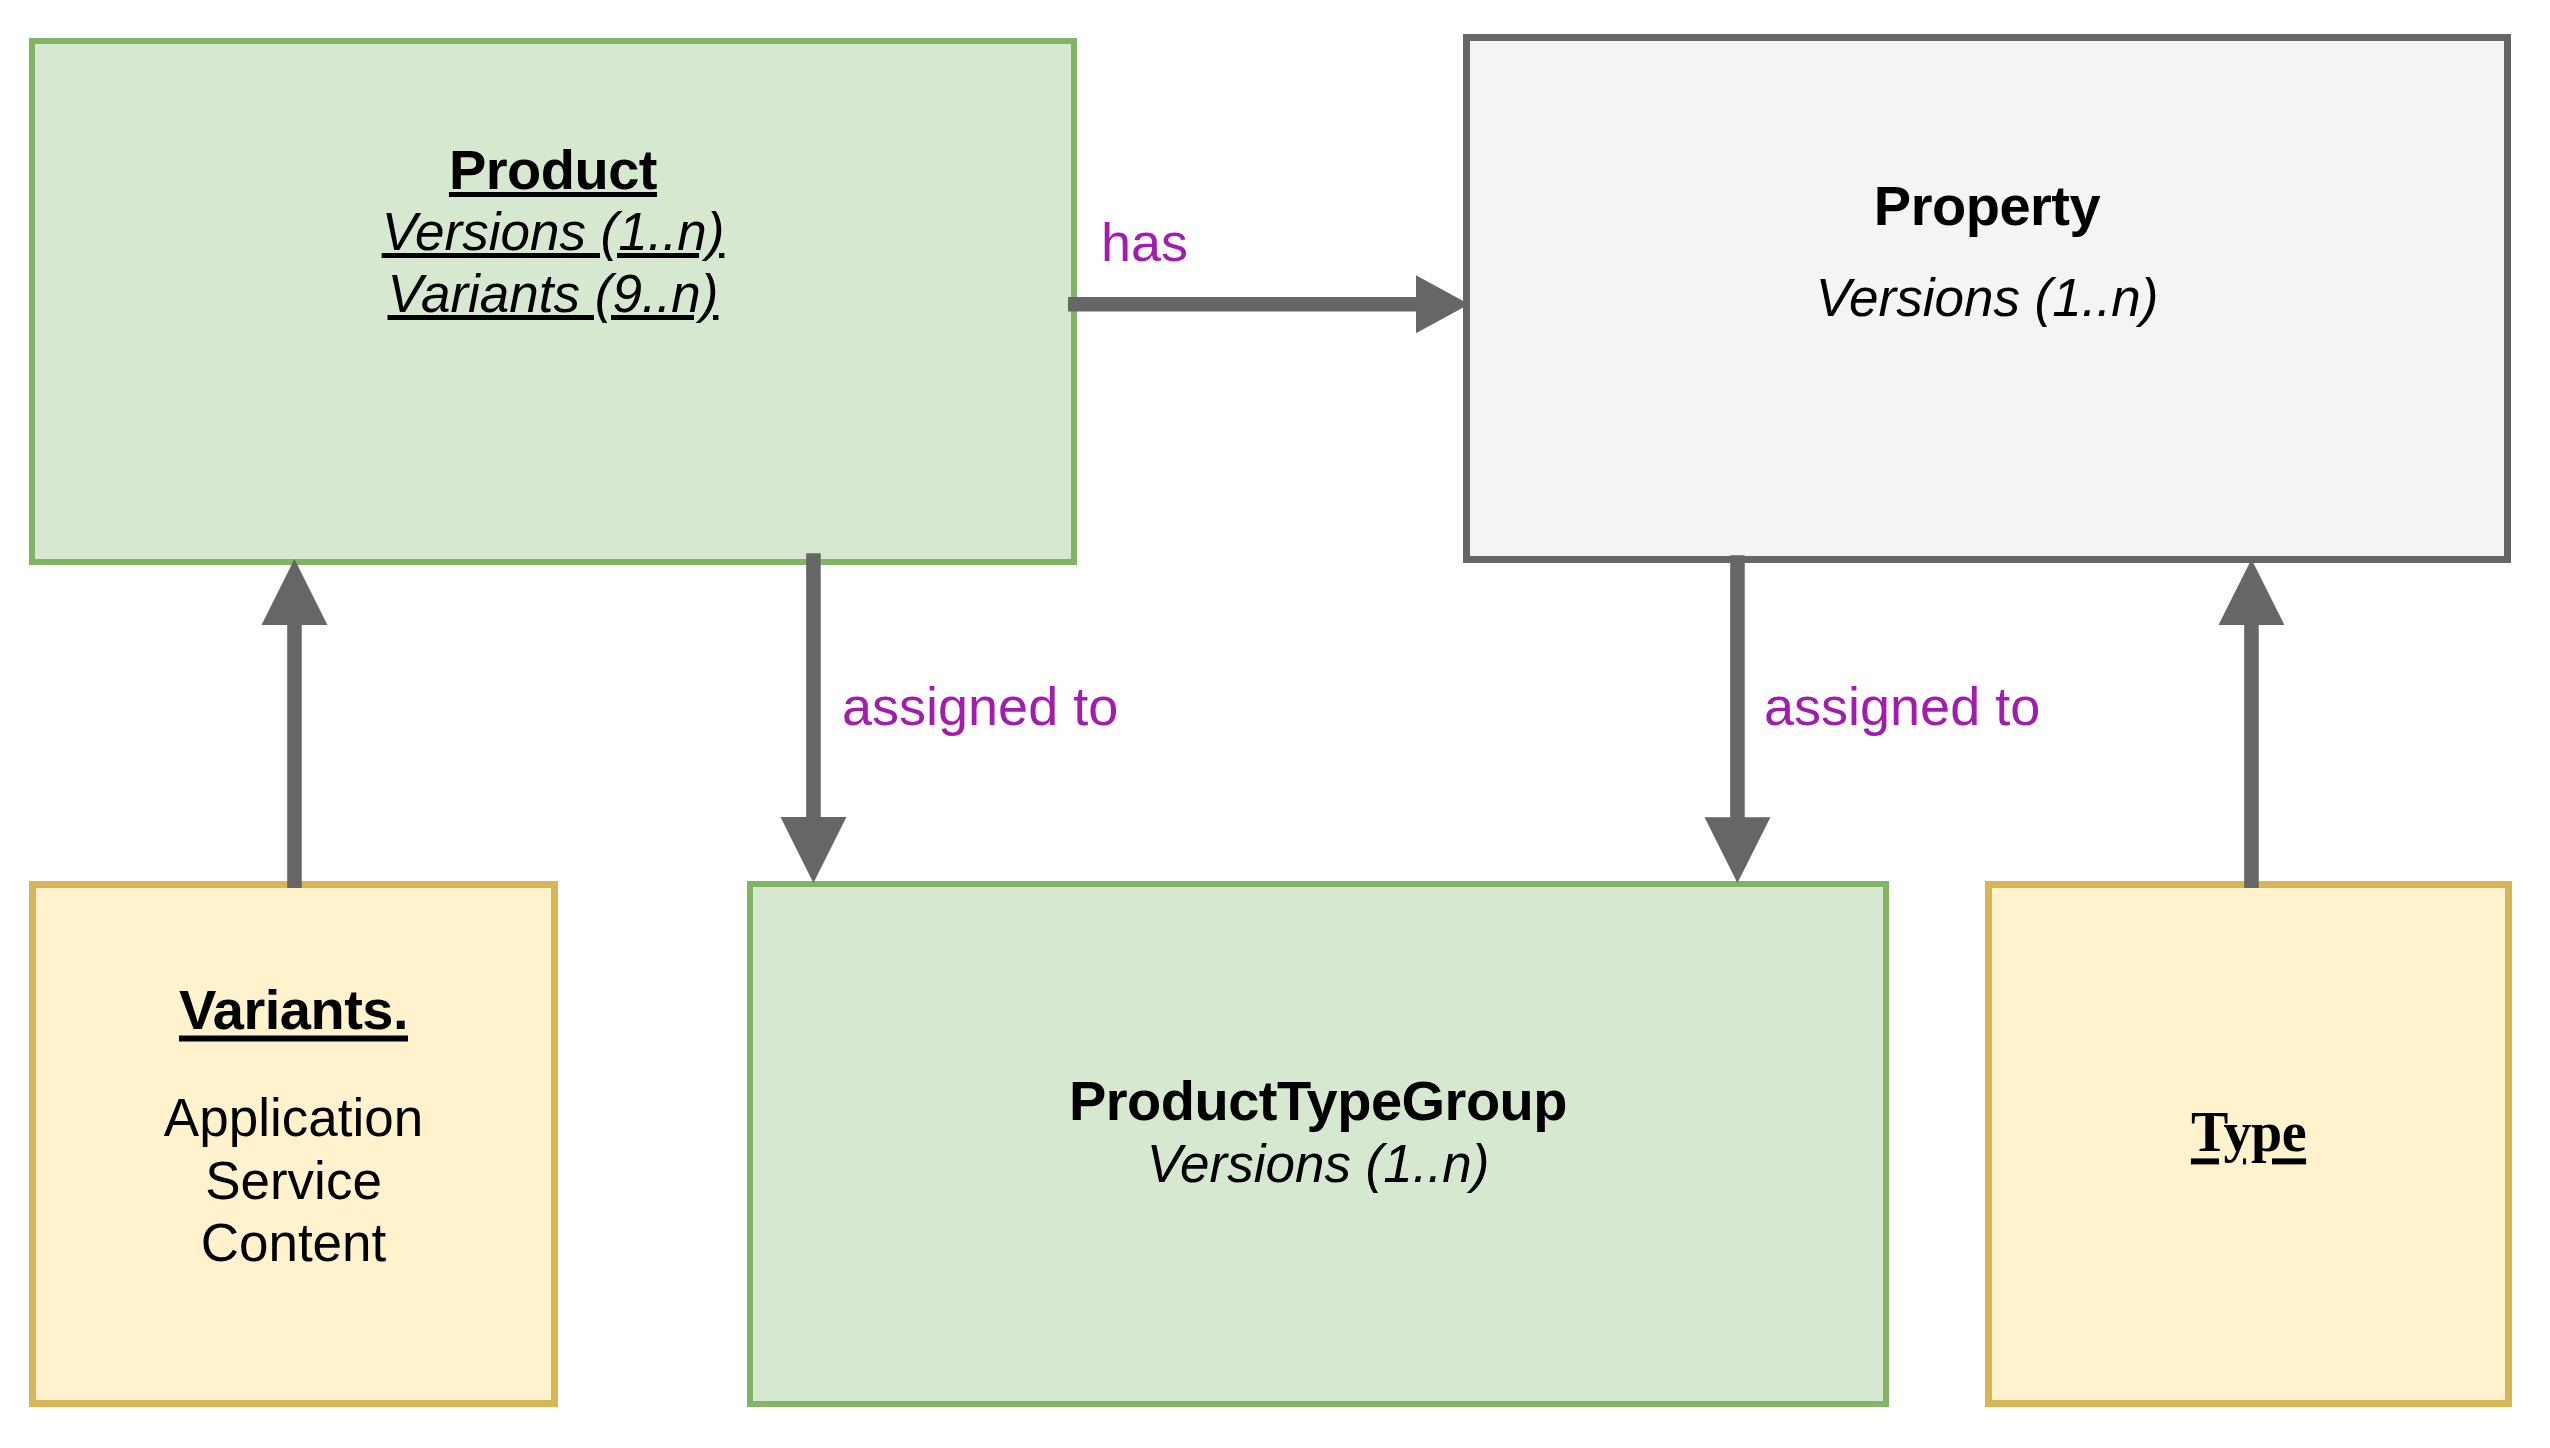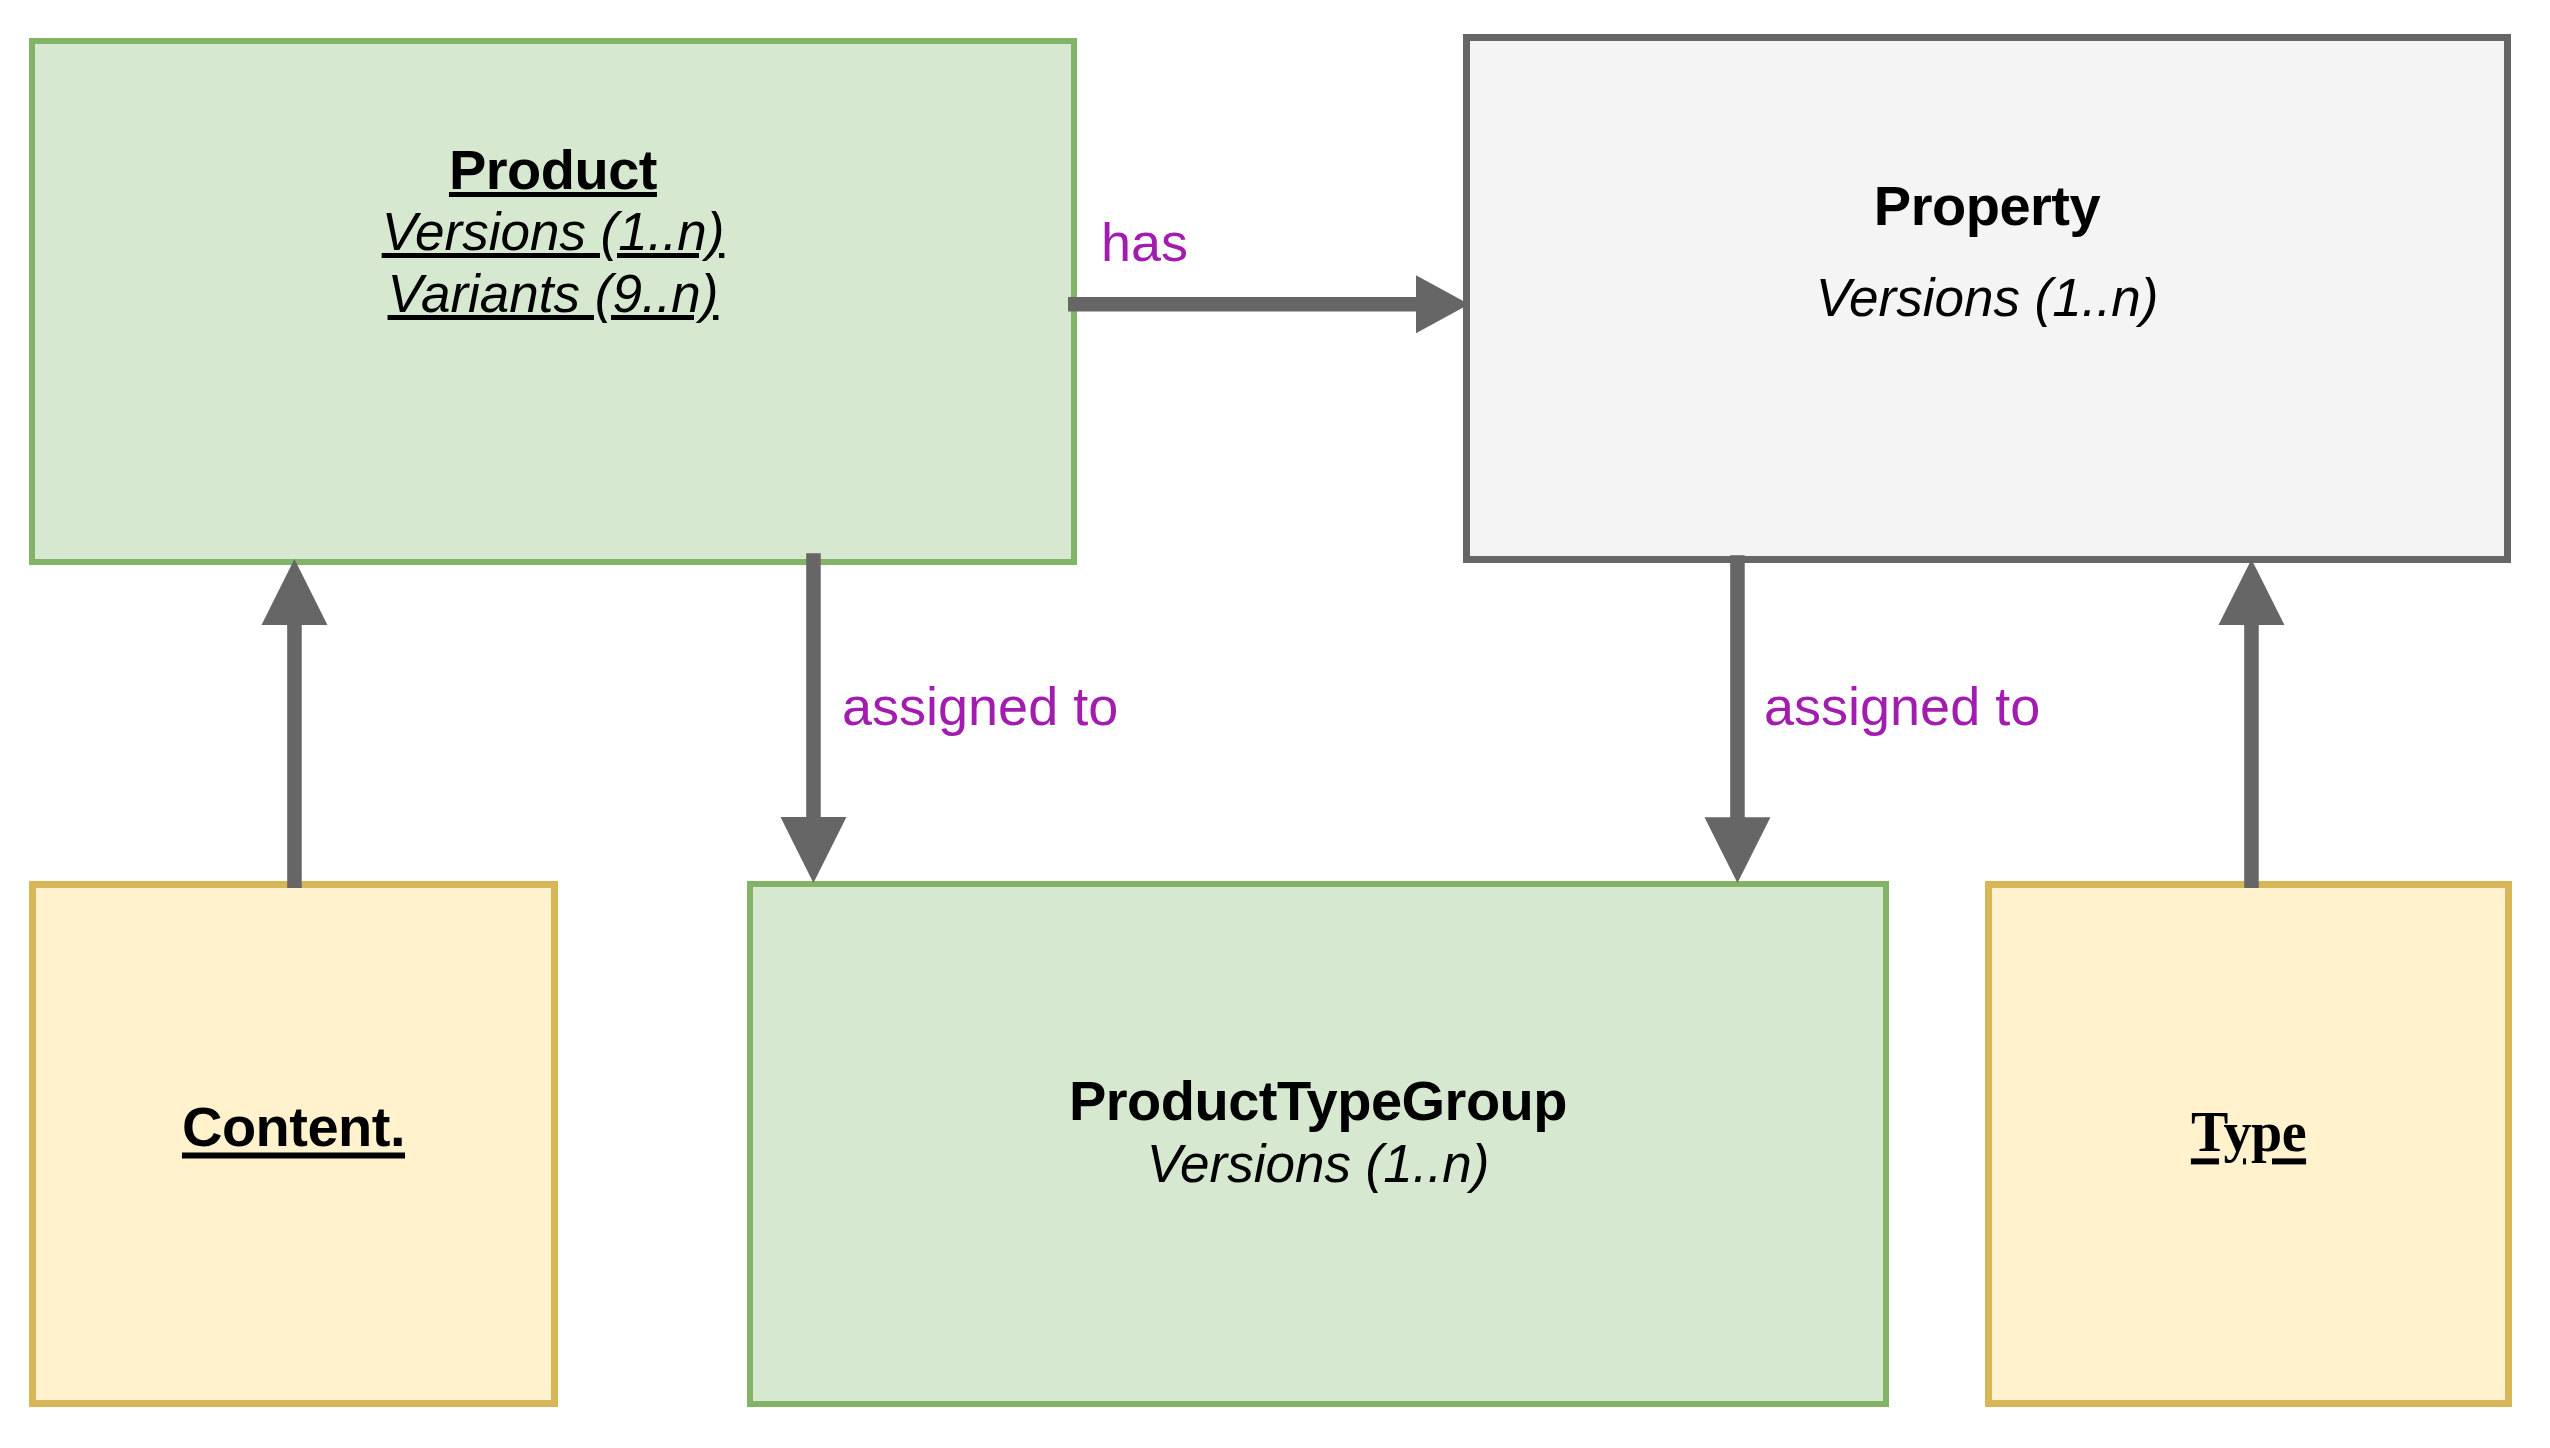--- a/index.html
+++ b/index.html
@@ -119,21 +119,26 @@
 
   <div class="node gray" id="node-property">
     <div class="stack">
       <div class="node-title">Property</div>
       <div class="node-sub">Versions (1..n)</div>
     </div>
   </div>
 
   <div class="node yellow" id="node-category">
     <div class="stack">
-      <div class="node-title underline">Content.</div>
+      <div class="node-title underline">Variants.</div>
+      <div class="node-lines">
+        <div>Application</div>
+        <div>Service</div>
+        <div>Content</div>
+      </div>
     </div>
   </div>
 
   <div class="node green" id="node-producttypegroup">
     <div class="stack">
       <div class="node-title">ProductTypeGroup</div>
       <div class="node-sub">Versions (1..n)</div>
     </div>
   </div>
 

